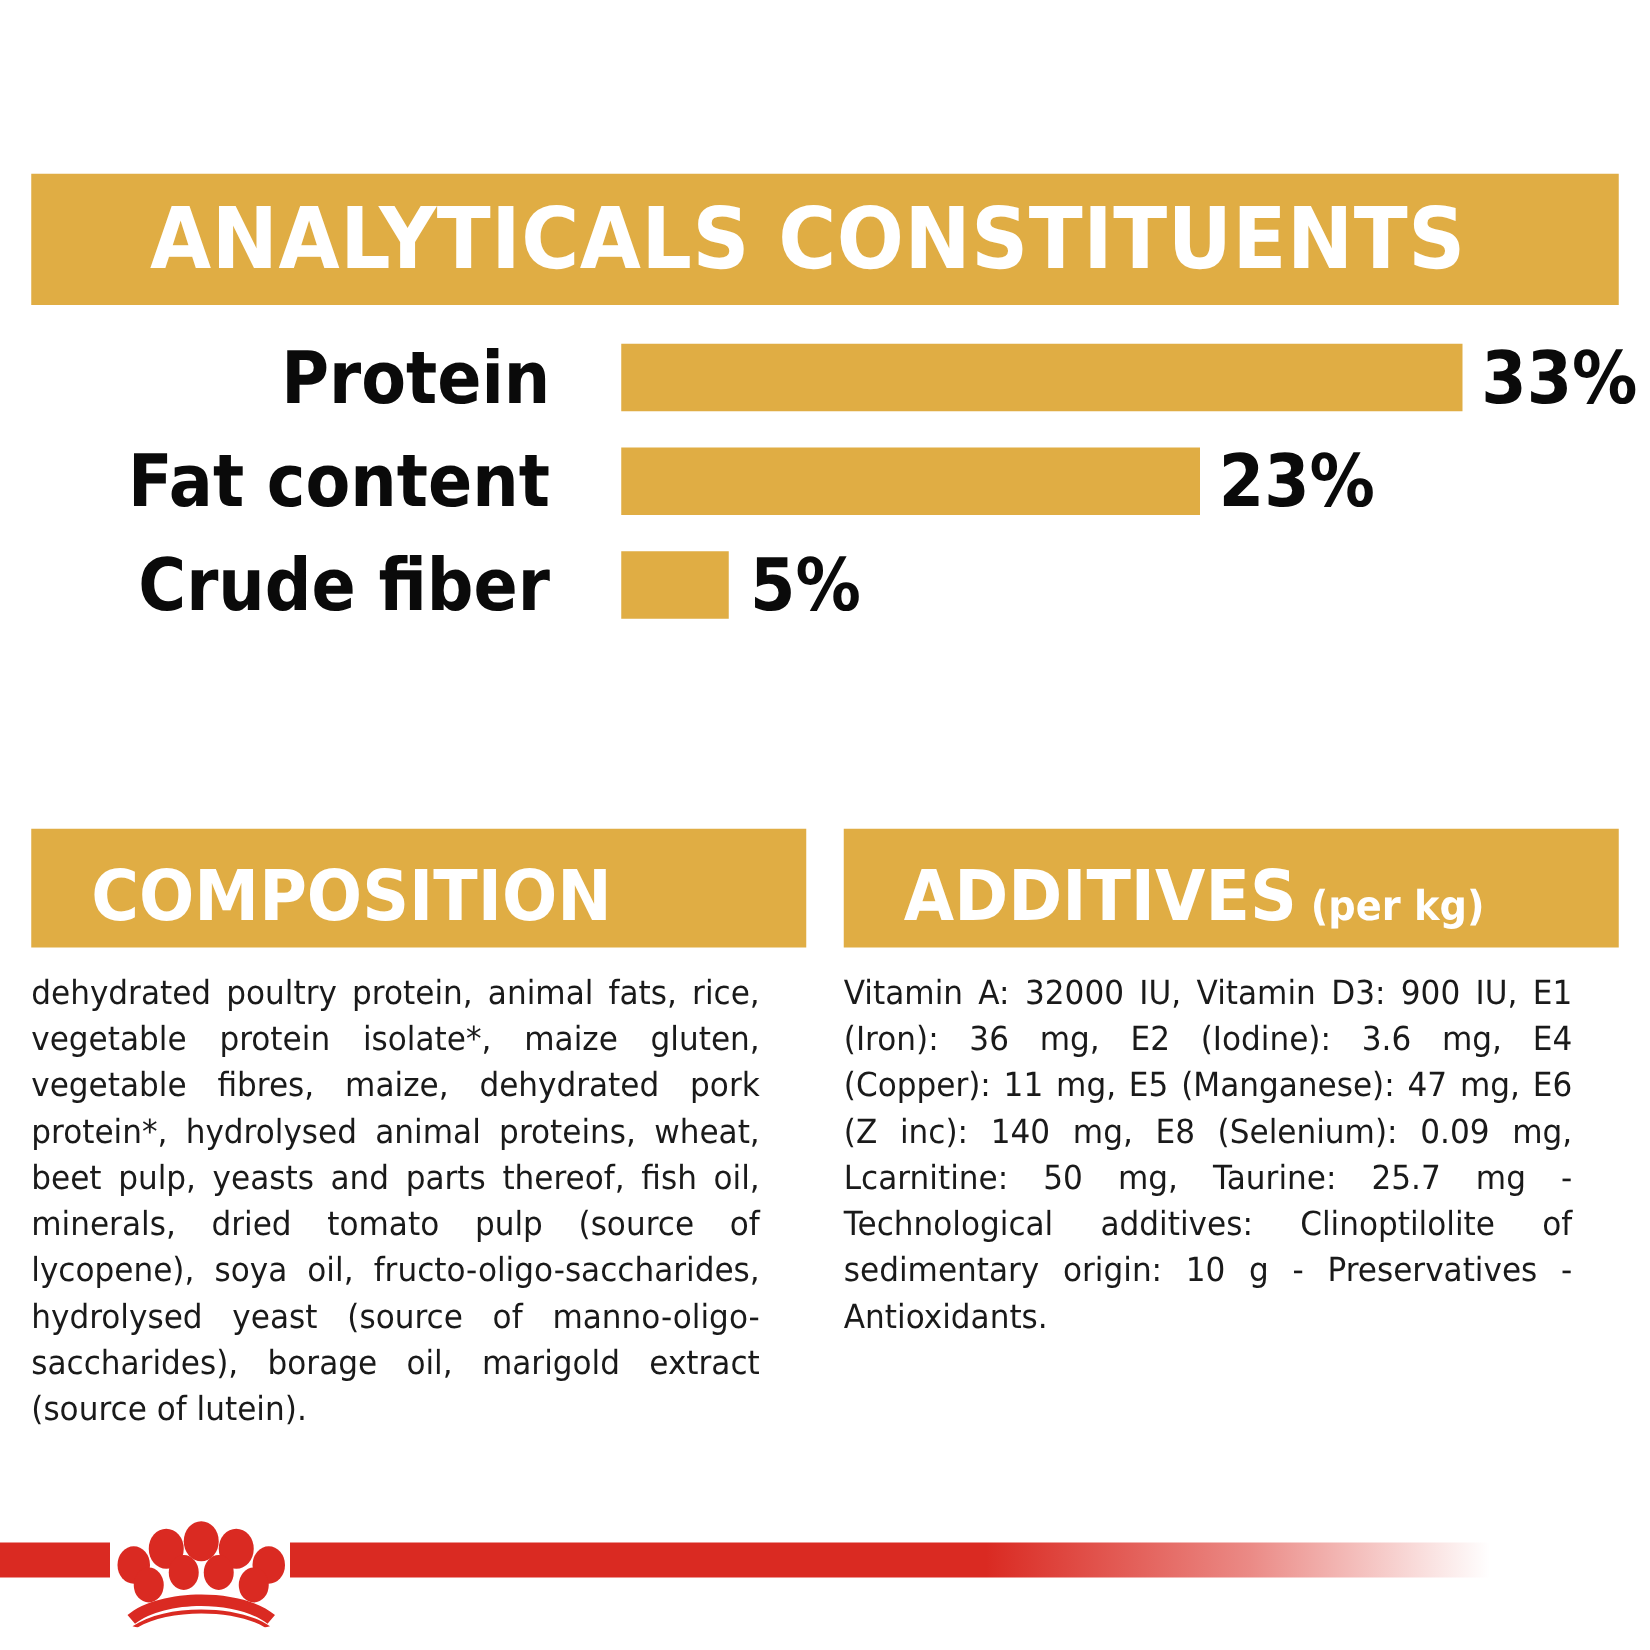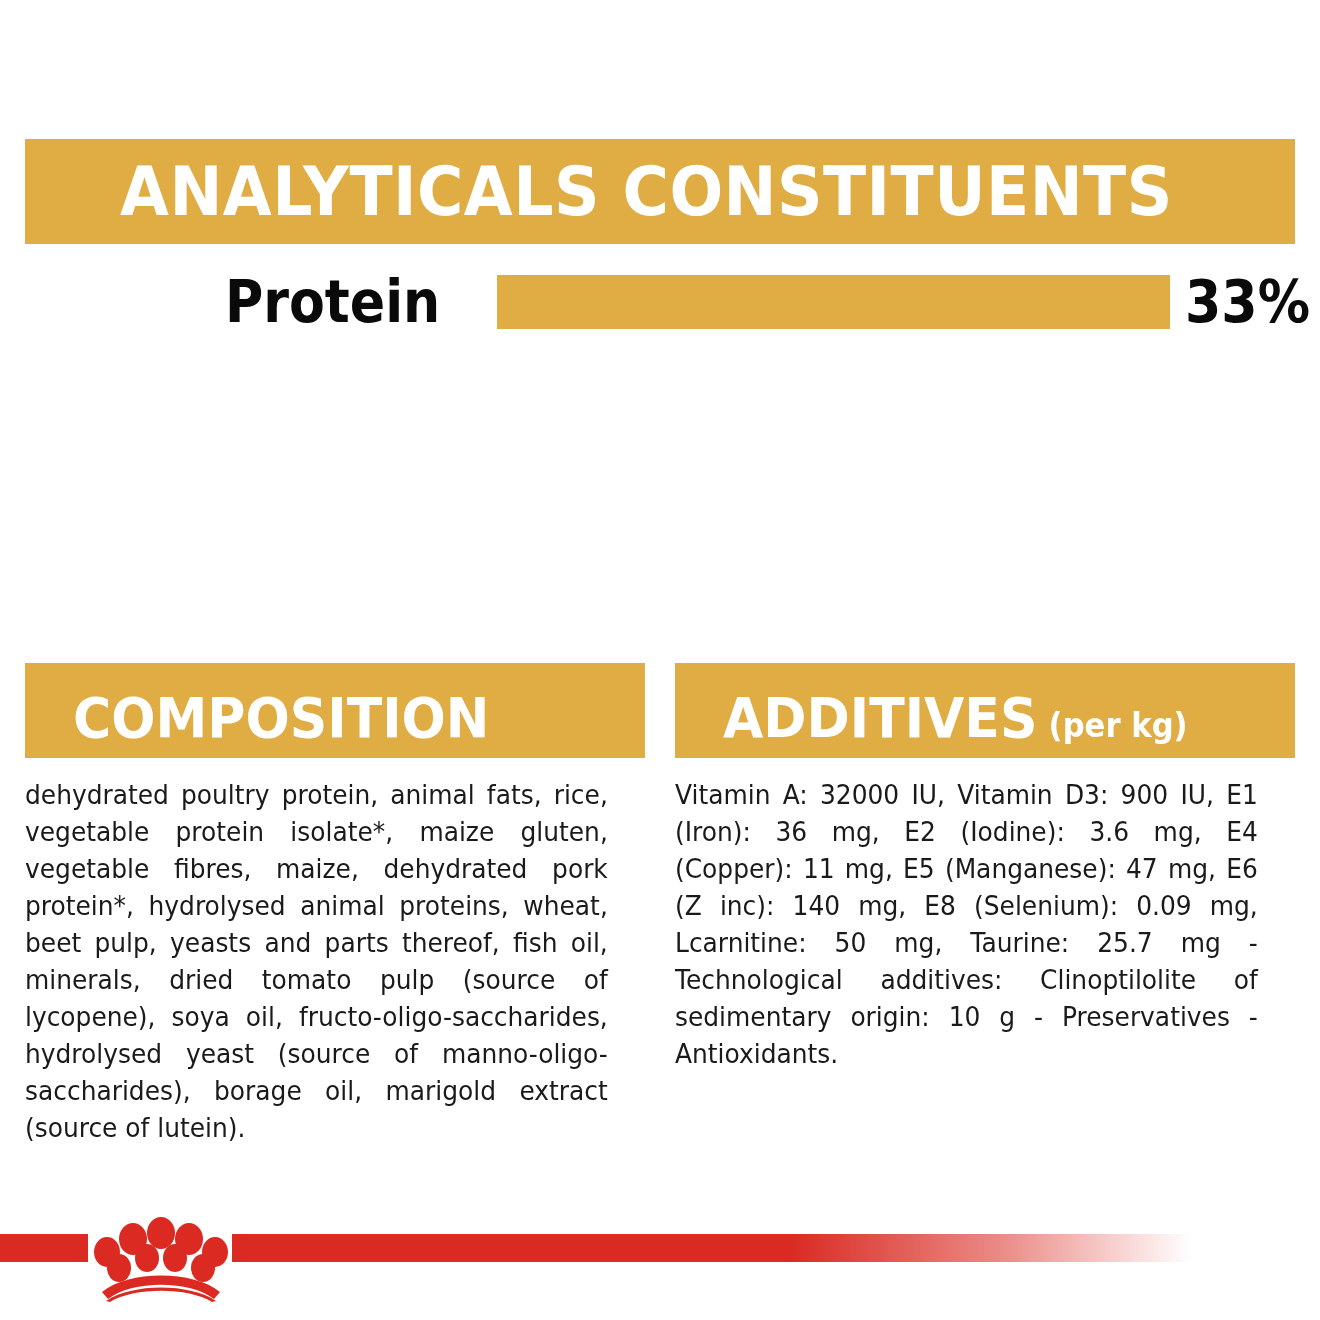--- a/index.html
+++ b/index.html
@@ -184,21 +184,35 @@
 <div id="nutrition-chart">
 
   <div class="chart-row" style="top:0px;">
     <div class="row-label">Protein</div>
     <div class="bar-track">
       <div class="bar-fill" style="width:673px;"></div>
     </div>
     <div class="row-value" style="left:1185px;">33%</div>
   </div>
 
-
+  <div class="chart-row" style="top:83px;">
+    <div class="row-label">Fat content</div>
+    <div class="bar-track">
+      <div class="bar-fill" style="width:463px;"></div>
+    </div>
+    <div class="row-value" style="left:975px;">23%</div>
+  </div>
+
+  <div class="chart-row" style="top:166px;">
+    <div class="row-label">Crude fiber</div>
+    <div class="bar-track">
+      <div class="bar-fill" style="width:86px;"></div>
+    </div>
+    <div class="row-value" style="left:600px;">5%</div>
+  </div>
 
 </div>
 
 <div class="section-banner" id="composition-banner">
   <div class="section-title">COMPOSITION</div>
 </div>
 <div class="body-text" id="composition-text">dehydrated poultry protein, animal fats, rice, vegetable protein isolate*, maize gluten, vegetable fibres, maize, dehydrated pork protein*, hydrolysed animal proteins, wheat, beet pulp, yeasts and parts thereof, fish oil, minerals, dried tomato pulp (source of lycopene), soya oil, fructo-oligo-saccharides, hydrolysed yeast (source of manno-oligo-saccharides), borage oil, marigold extract (source of lutein).</div>
 
 <div class="section-banner" id="additives-banner">
   <div class="section-title">

